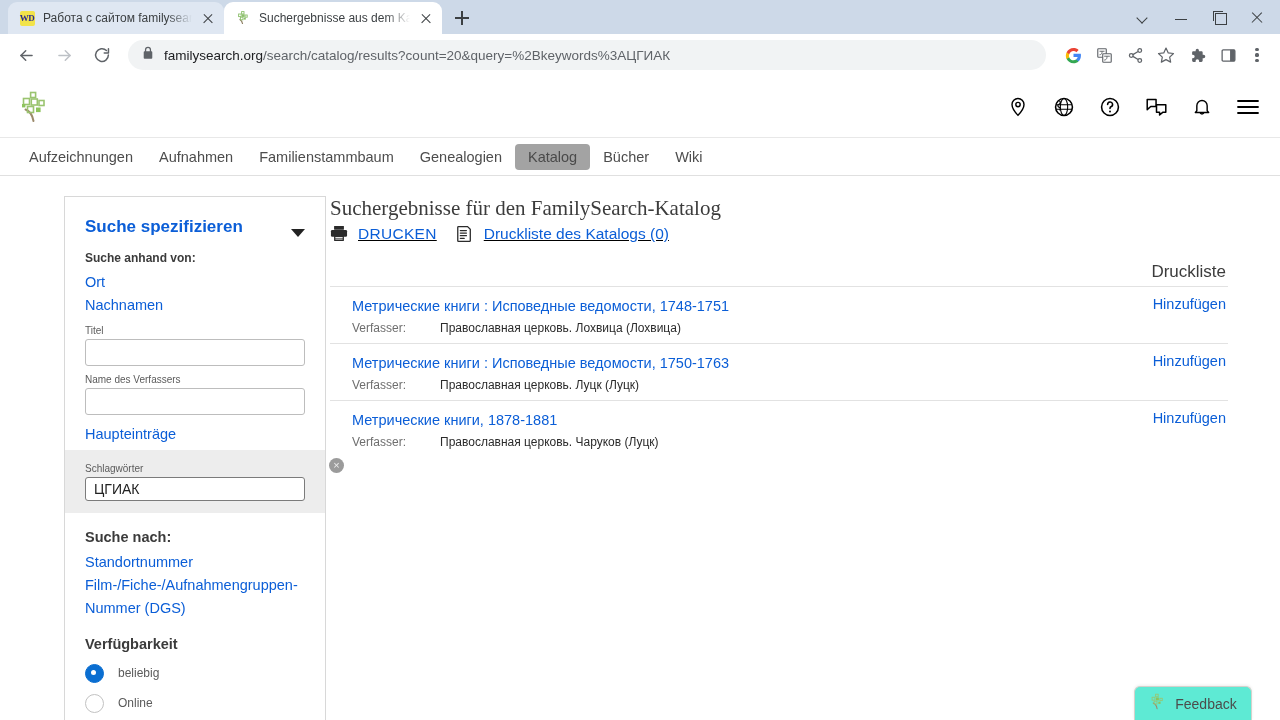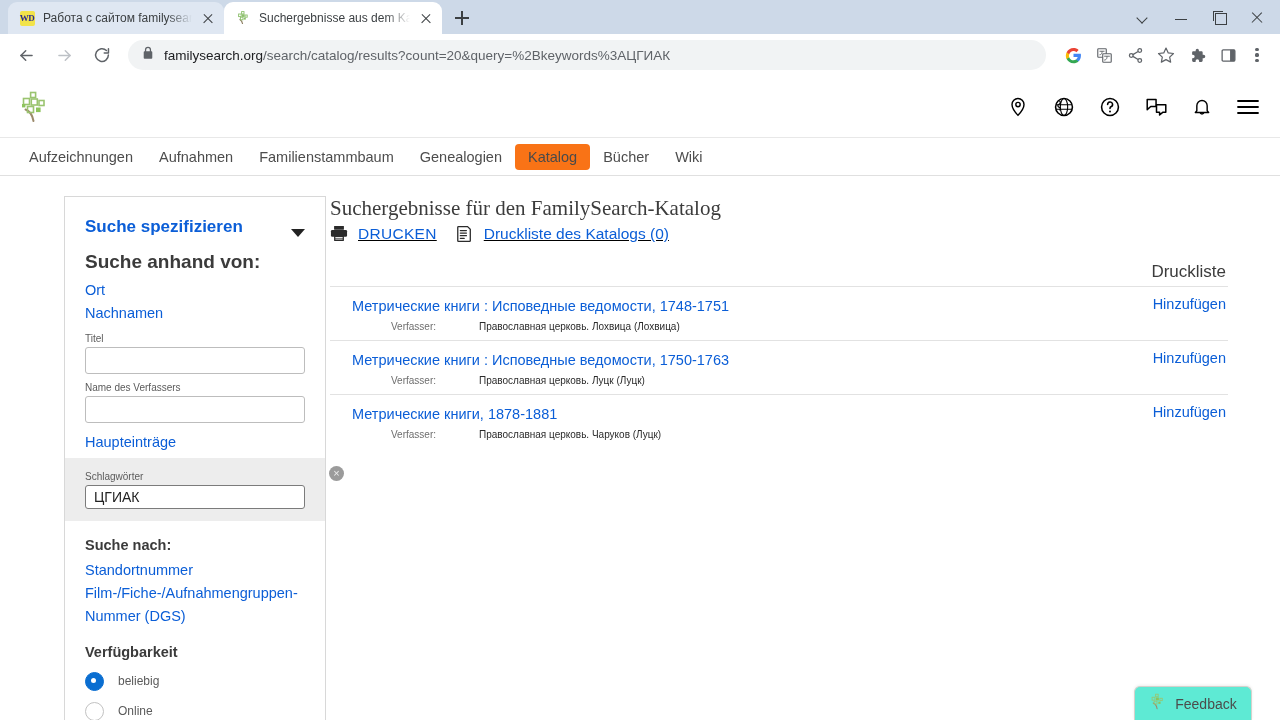--- a/index.html
+++ b/index.html
@@ -178,21 +178,21 @@
     border-bottom: 1px solid #e0e0e0;
     background: #fff;
   }
   .nav-item {
     font-size: 14.5px;
     color: #4d4d4d;
     padding: 5px 13px;
     border-radius: 4px;
     white-space: nowrap;
   }
-  .nav-item.active { background: #f97316; color: #4a4a4a; }
+  .nav-item.active { background: #a3a3a3; color: #4a4a4a; }
 
   .content {
     display: flex;
     padding: 20px 0 0 0;
     gap: 0;
     background: #fff;
   }
 
   
   .sidebar-wrap { width: 330px; flex: 0 0 330px; padding-left: 64px; position: relative; }
@@ -203,21 +203,21 @@
     padding: 0 0 10px 0;
     position: relative;
   }
   .sb-pad { padding: 0 20px; }
   .sb-head {
     display: flex; align-items: flex-end; justify-content: space-between;
     padding: 20px 20px 0 20px;
   }
   .sb-title { font-size: 17px; font-weight: bold; color: #0b5ed7; }
   .caret { width: 0; height: 0; border-left: 7px solid transparent; border-right: 7px solid transparent; border-top: 8px solid #222; }
-  .sb-sub { font-size: 19px; font-weight: bold; color: #3b3b3b; margin: 14px 0 6px 0; }
+  .sb-sub { font-size: 12px; font-weight: bold; color: #3b3b3b; margin: 14px 0 6px 0; }
   .sb-link { display: block; font-size: 14.5px; color: #0b5ed7; line-height: 23px; }
   .sb-label { font-size: 10px; color: #5b5b5b; margin: 8px 0 3px 0; }
   .sb-input {
     width: 100%; height: 27px;
     border: 1px solid #bdbdbd; border-radius: 3px;
     background: #fff;
     font-size: 14px; color: #222;
     padding: 0 8px;
     font-family: "Liberation Sans", sans-serif;
   }
@@ -274,21 +274,21 @@
     padding-right: 2px;
   }
   .res-row {
     border-top: 1px solid #e2e2e2;
     padding: 9px 0 8px 0;
     display: flex;
     align-items: flex-start;
   }
   .res-main { flex: 1 1 auto; padding-left: 22px; }
   .res-link { font-size: 14.5px; color: #0b5ed7; line-height: 20px; }
-  .res-author { margin-top: 5px; font-size: 10px; display: flex; gap: 10px; margin-left: 39px; }
+  .res-author { margin-top: 5px; font-size: 12px; display: flex; gap: 10px; }
   .res-author .lab { color: #6e6e6e; min-width: 78px; }
   .res-author .val { color: #2b2b2b; }
   .res-add { flex: 0 0 auto; font-size: 14.5px; color: #0b5ed7; padding-right: 2px; }
 
   
   .feedback {
     position: absolute;
     right: 28px; bottom: 0;
     width: 118px; height: 34px;
     background: #5eead4;

